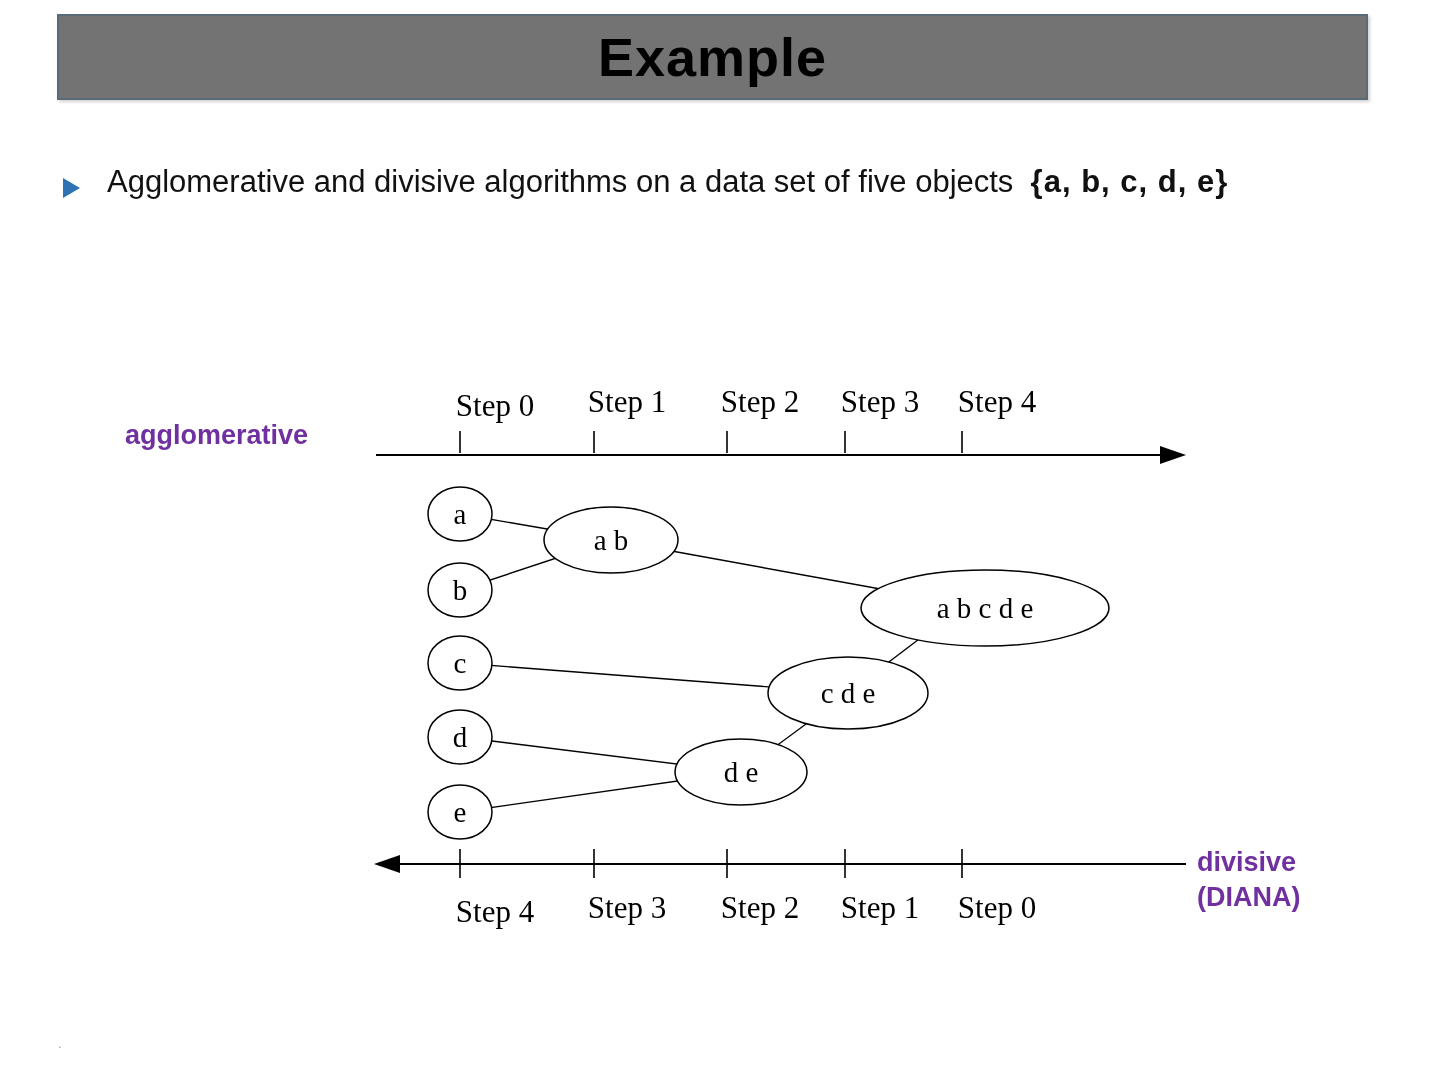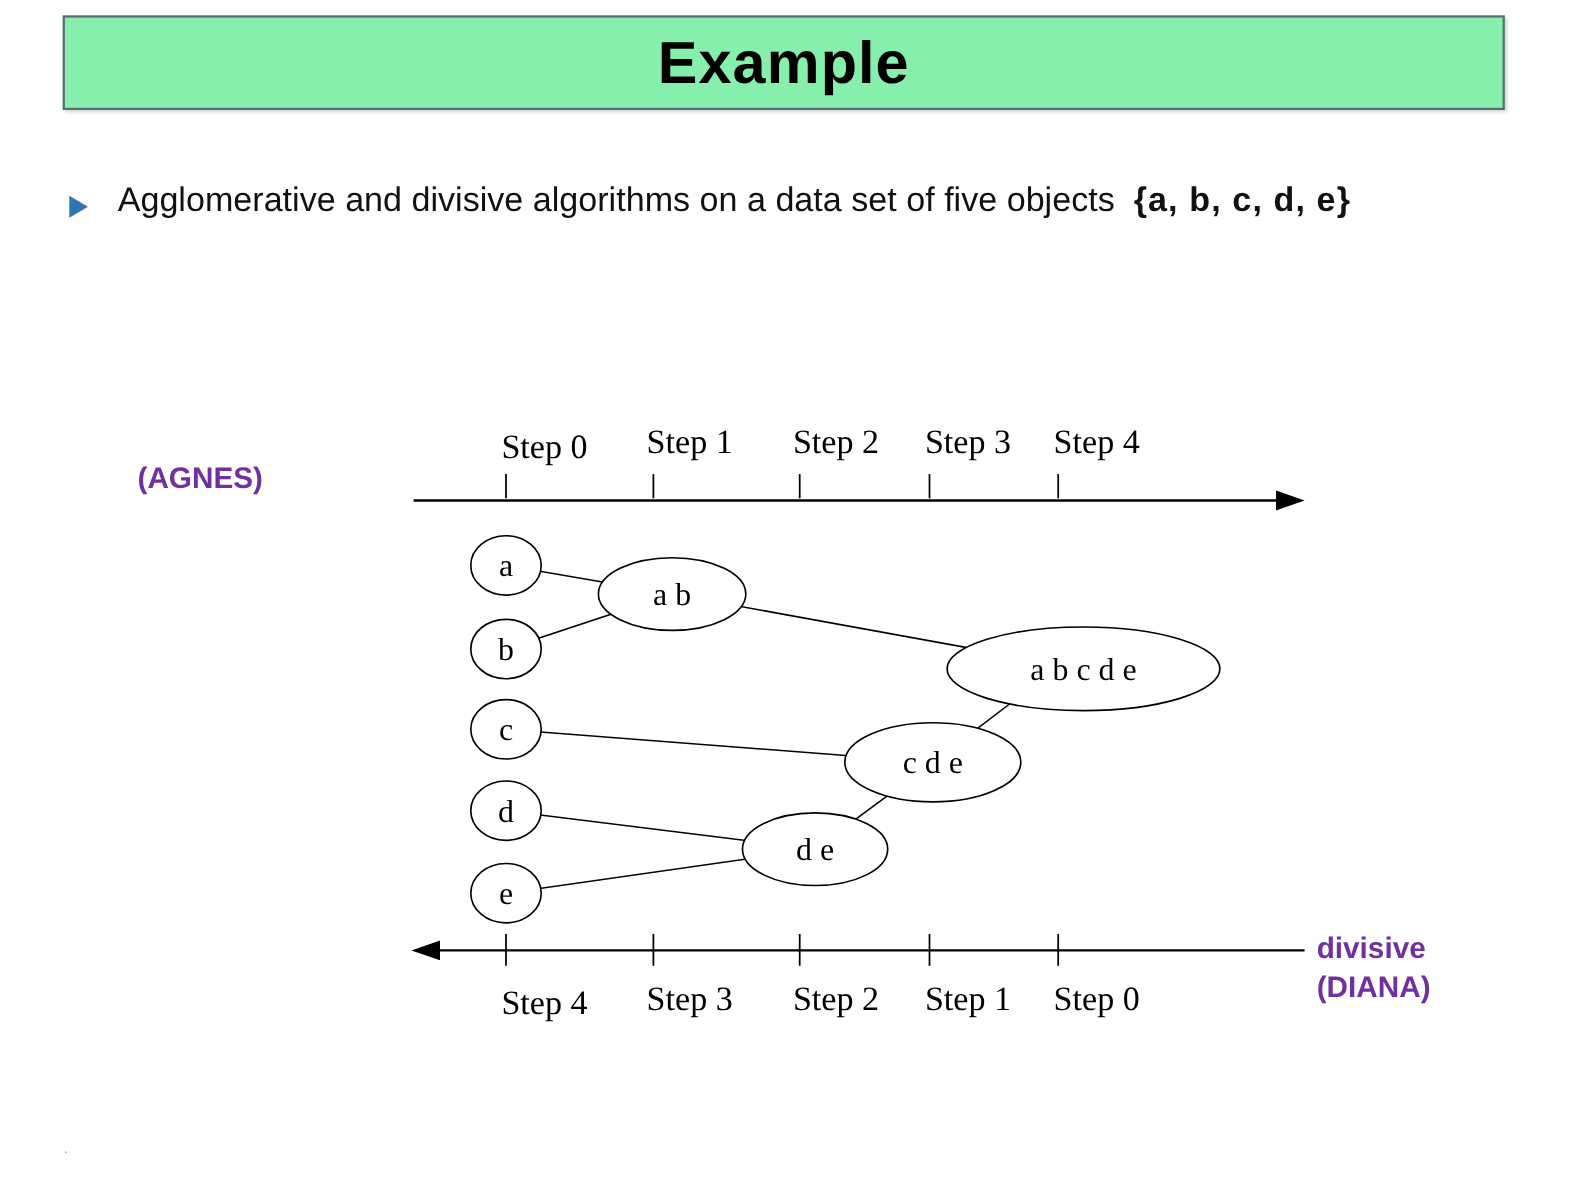--- a/index.html
+++ b/index.html
@@ -17,21 +17,21 @@
   }
 
   
   .title-bar {
     position: absolute;
     left: 57px;
     top: 14px;
     width: 1311px;
     height: 86px;
     box-sizing: border-box;
-    background: #86efac;
+    background: #737373;
     border: 2px solid #5a6b78;
     box-shadow: 2px 2px 3px rgba(0,0,0,0.18);
     display: flex;
     align-items: center;
     justify-content: center;
   }
   .title-bar h1 {
     margin: 0;
     font-size: 54px;
     font-weight: bold;
@@ -116,21 +116,21 @@
 <div class="title-bar">
   <h1>Example</h1>
 </div>
 
 <div class="bullet-row">
   <span class="bullet-marker"></span>
   <p class="bullet-text"><span>Agglomerative and divisive algorithms on a data set of five objects</span>&nbsp; <span class="bullet-set">{a, b, c, d, e}</span></p>
 </div>
 
 <div class="purple-label agnes-label">
-  <div>(AGNES)</div>
+  <div>agglomerative</div>
 </div>
 
 <div class="purple-label diana-label">
   <div>divisive</div>
   <div>(DIANA)</div>
 </div>
 
 <svg class="diagram" viewBox="0 0 1440 1080" xmlns="http://www.w3.org/2000/svg">
 
   <g>

